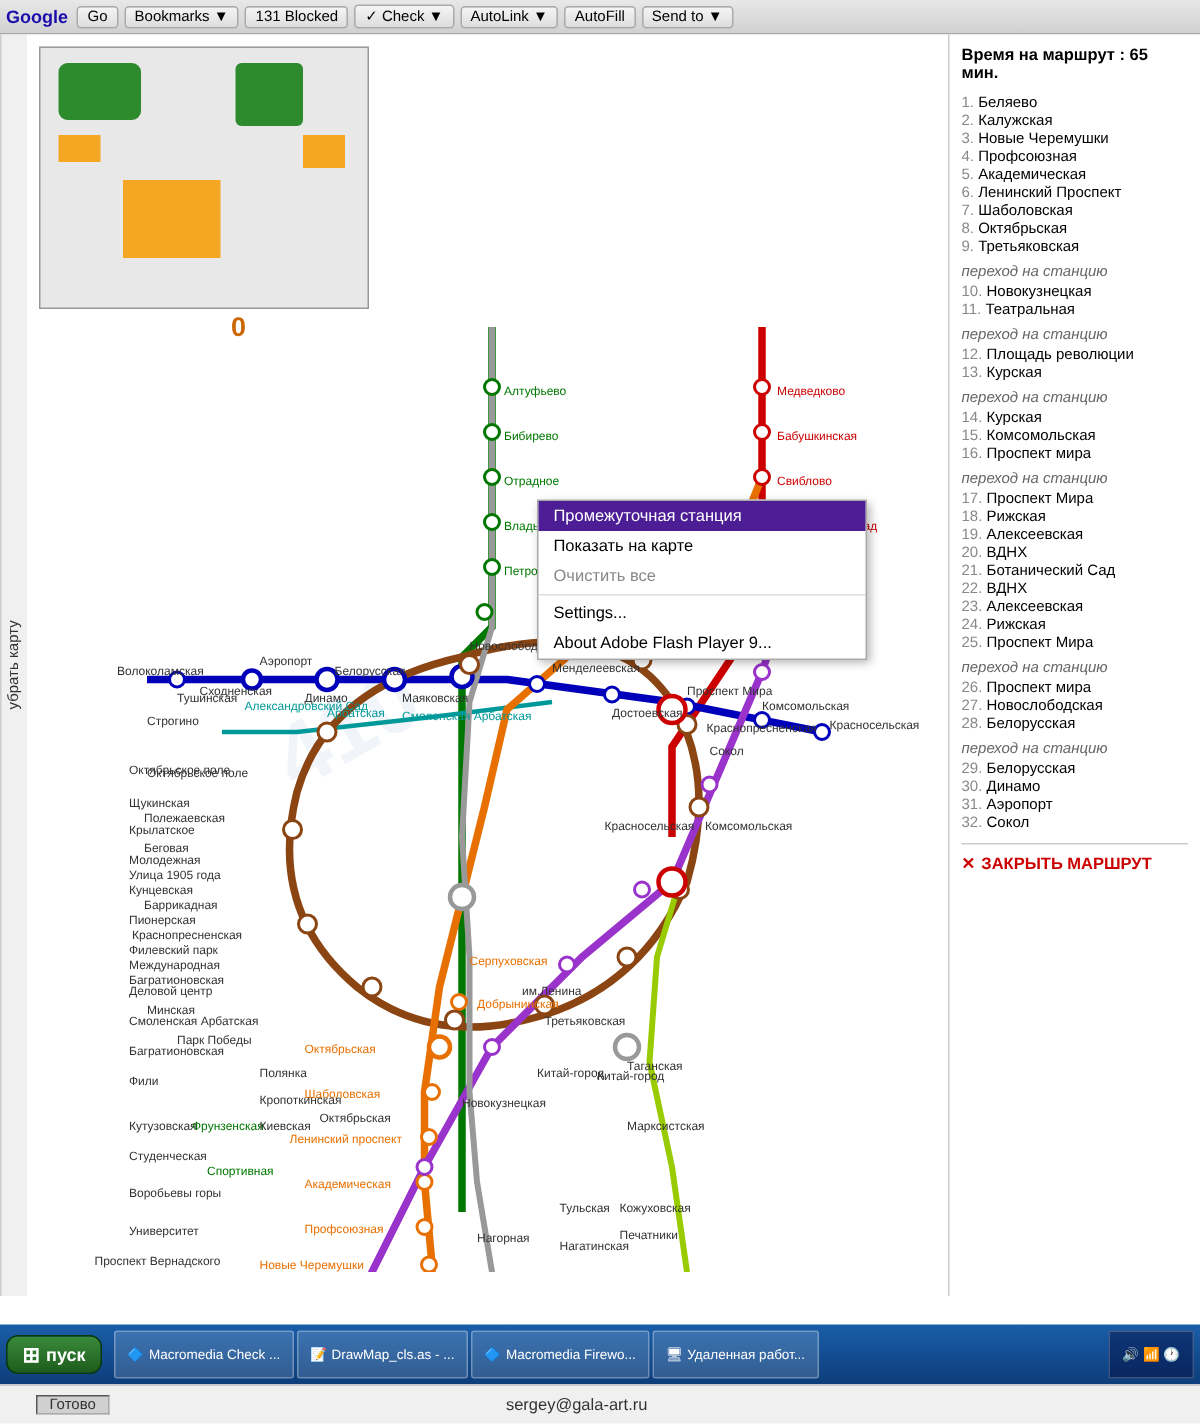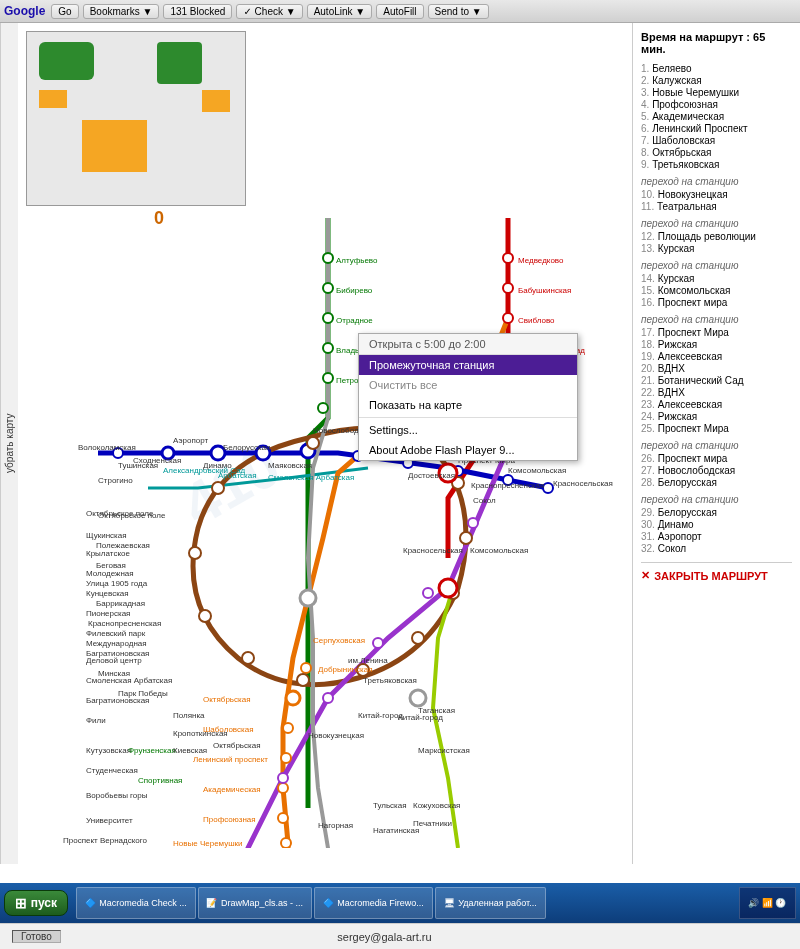--- a/index.html
+++ b/index.html
@@ -216,21 +216,21 @@
       display: flex; align-items: center;
     }
 
     
     #status-bar {
       height: 26px;
       background: #f0f0f0;
       border-top: 1px solid #ccc;
       display: flex;
       align-items: center;
-      padding: 0 8px;
+      padding: 0 20px;
       font-size: 10px;
       color: #333;
       position: absolute;
       bottom: 0; left: 0; right: 0;
       text-align: center;
       flex-direction: column;
       justify-content: center;
     }
   </style>
 </head>
@@ -475,24 +475,23 @@
 
       <text x="385" y="345" font-size="8" fill="#333">Красносельская</text>
       <text x="452" y="345" font-size="8" fill="#333">Комсомольская</text>
 
       <text x="145" y="265" font-size="8" fill="#009999">Александровский Сад</text>
       <text x="200" y="270" font-size="8" fill="#009999">Арбатская</text>
       <text x="250" y="272" font-size="8" fill="#009999">Смоленская Арбатская</text>
     </svg>
 
     <div id="context-menu">
-      <div class="ctx-info">Открыта с 5:00 до 2:00</div>
       <div class="ctx-item selected">Промежуточная станция</div>
+      <div class="ctx-item">Показать на карте</div>
       <div class="ctx-item gray">Очистить все</div>
-      <div class="ctx-item">Показать на карте</div>
       <div class="ctx-separator"></div>
       <div class="ctx-item">Settings...</div>
       <div class="ctx-item">About Adobe Flash Player 9...</div>
     </div>
 
   </div>
 
   <div id="info-panel">
     <div class="info-title">Время на маршрут : 65 мин.</div>
 

